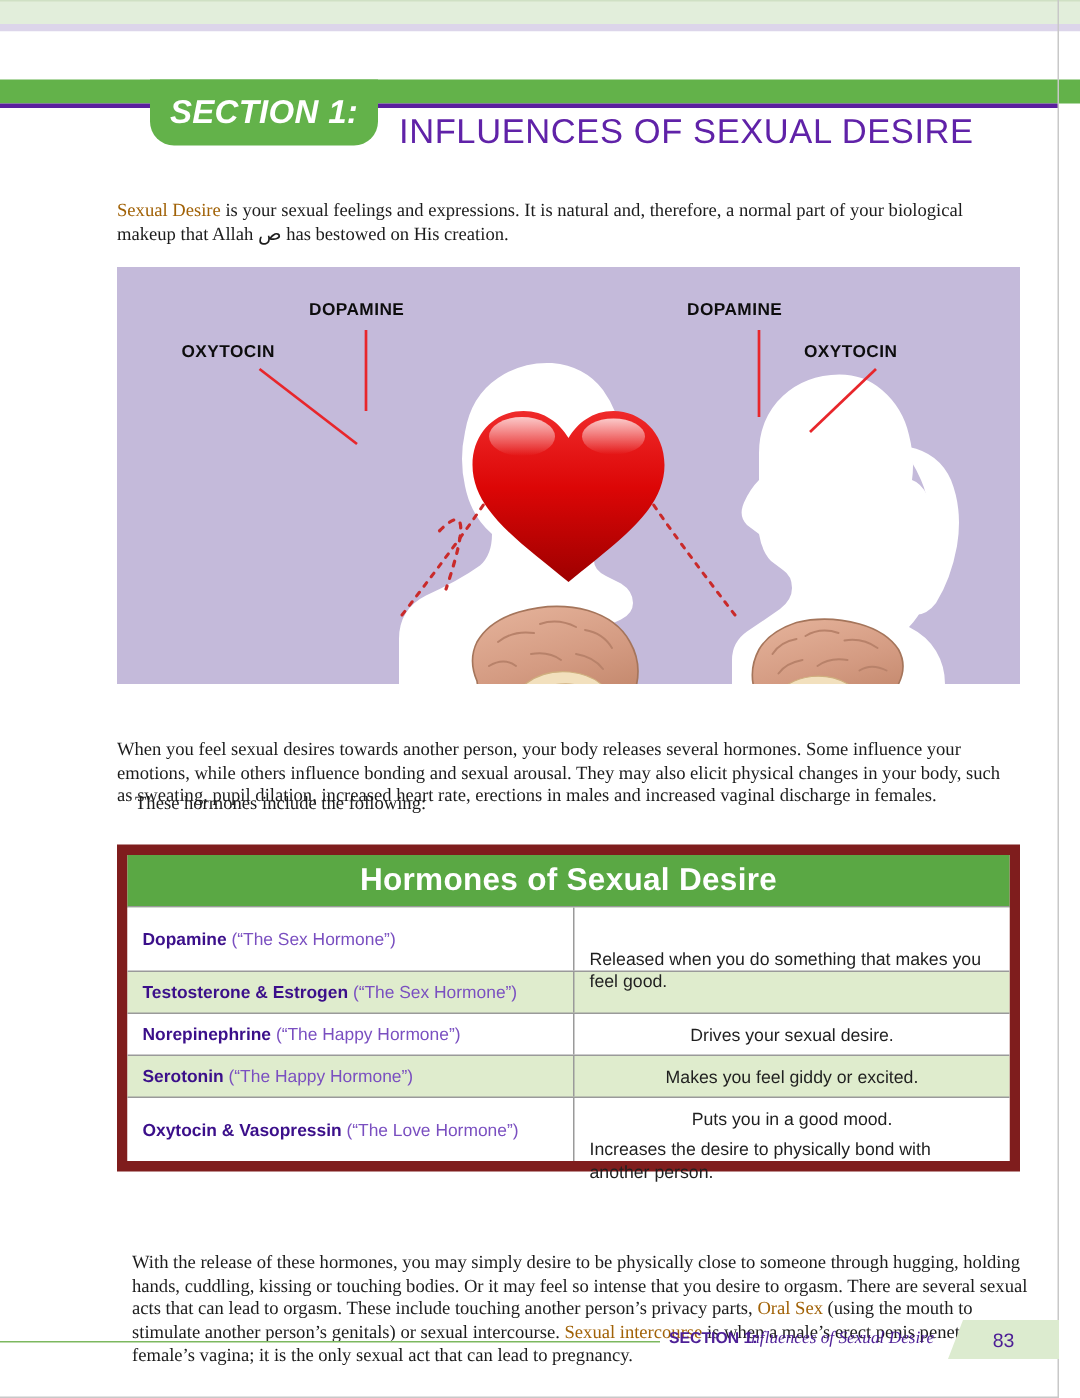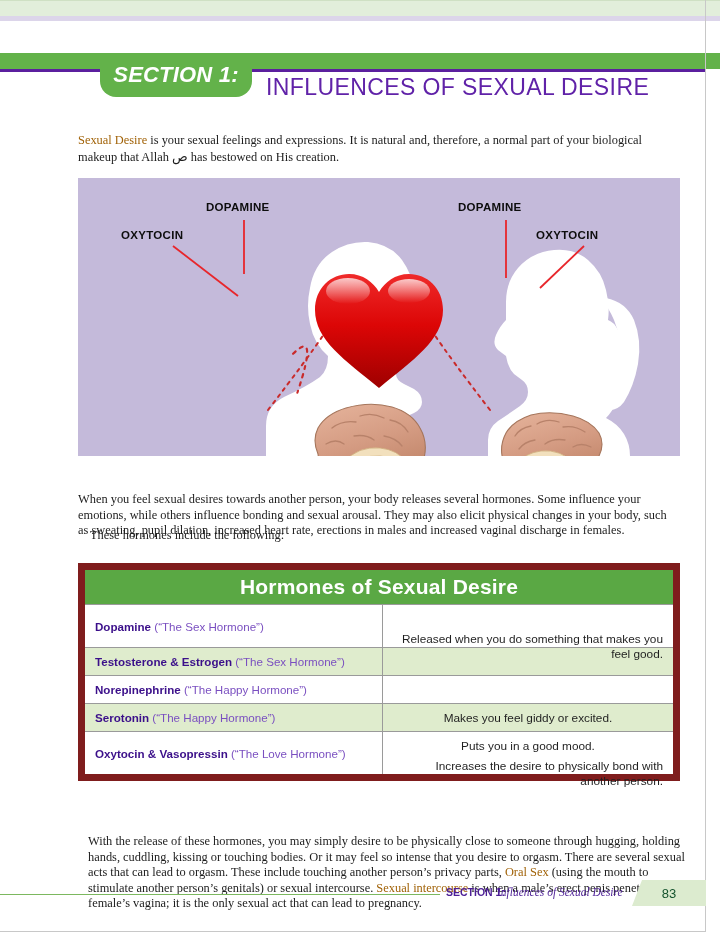--- a/index.html
+++ b/index.html
@@ -177,21 +177,21 @@
     padding: 0 8px 0 10px;
     font-family: "Liberation Sans", sans-serif;
     font-size: 11.6px;
   }
   .cell-right {
     flex: 1;
     box-sizing: border-box;
     display: flex;
     align-items: center;
     justify-content: center;
-    text-align: right;
+    text-align: left;
     padding: 6px 10px;
     font-family: "Liberation Sans", sans-serif;
     font-size: 11.8px;
     color: #1f1f1f;
     line-height: 15px;
     margin-top: 36px;
   }
   .h-tall  { height: 42px; }
   .h-short { height: 27px; }
   .hormone-name {
@@ -233,21 +233,21 @@
     width: 74px; height: 26px;
     background: #dcebcf;
     clip-path: polygon(10px 0, 74px 0, 74px 26px, 0 26px);
     display: flex;
     align-items: center;
     justify-content: center;
   }
   .page-badge-num {
     font-family: "Liberation Sans", sans-serif;
     font-size: 13px;
-    color: #14532d;
+    color: #4c1d95;
   }
 </style>
 </head>
 <body>
 
 <div class="page">
 
   <div class="band-green-top"></div>
   <div class="band-lavender"></div>
   <div class="band-white"></div>
@@ -382,20 +382,21 @@
       <div class="cell-left">
         <span class="hormone-name">Dopamine</span>&nbsp;<span class="hormone-nick">(“The Sex Hormone”)</span>
       </div>
       <div class="cell-right">Released when you do something that makes you feel good.</div>
     </div>
 
     <div class="tbl-row even h-short">
       <div class="cell-left">
         <span class="hormone-name">Testosterone &amp; Estrogen</span>&nbsp;<span class="hormone-nick">(“The Sex Hormone”)</span>
       </div>
+      <div class="cell-right">Drives your sexual desire.</div>
     </div>
 
     <div class="tbl-row odd h-short">
       <div class="cell-left">
         <span class="hormone-name">Norepinephrine</span>&nbsp;<span class="hormone-nick">(“The Happy Hormone”)</span>
       </div>
       <div class="cell-right">Makes you feel giddy or excited.</div>
     </div>
 
     <div class="tbl-row even h-short">

